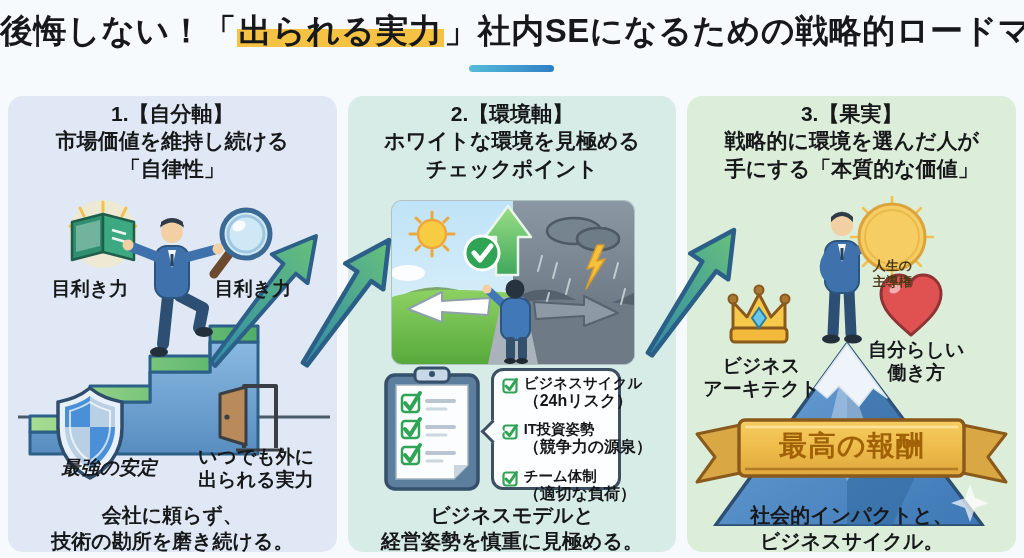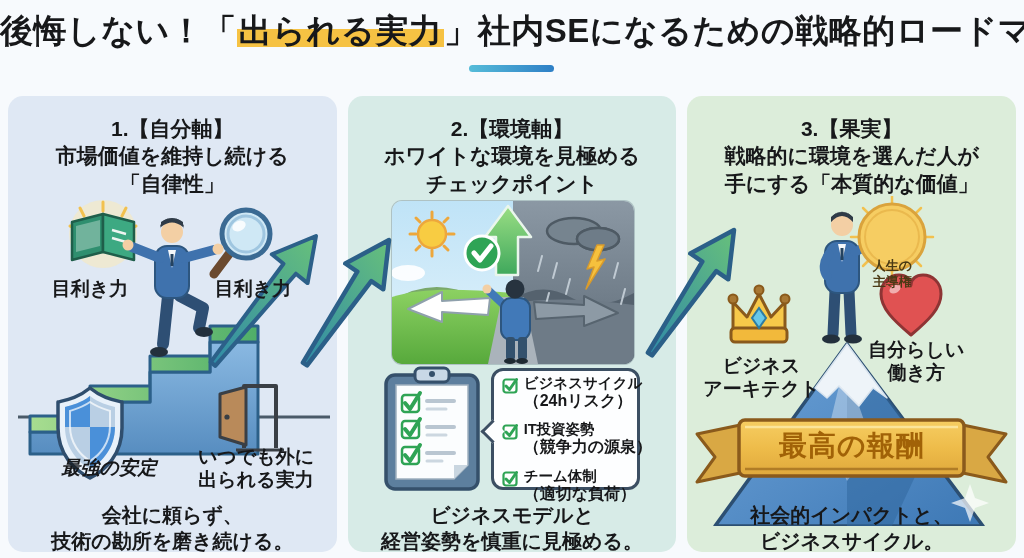--- a/index.html
+++ b/index.html
@@ -28,21 +28,21 @@
     position:absolute;top:96px;left:8px;width:1008px;height:456px;
     display:flex;gap:11px;
   }
   .panel{
     flex:1;position:relative;border-radius:15px;overflow:hidden;height:456px;
   }
   .panel1{background:#dfe8f4;}
   .panel2{background:#d7ebe7;}
   .panel3{background:#dcedda;}
   .panel-heading{
-    position:relative;padding-top:19px;text-align:center;
+    position:relative;padding-top:4px;text-align:center;
     font-size:21px;font-weight:800;line-height:1.3;white-space:pre-line;color:#17181a;
     z-index:3;
   }
   .panel-footer{
     position:absolute;top:406px;left:0;width:100%;text-align:center;
     font-size:20px;font-weight:800;line-height:1.32;white-space:pre-line;color:#17181a;
     z-index:3;
   }
   .icon-label{
     position:absolute;font-size:19px;font-weight:800;line-height:1.22;
@@ -50,21 +50,21 @@
   }
   .illus{position:absolute;left:0;top:100px;z-index:1;}
   
   .scene{
     position:absolute;left:44px;top:105px;width:242px;height:163px;
     border-radius:10px;overflow:hidden;z-index:1;
     box-shadow:0 0 0 1px rgba(50,70,90,.25);
   }
   .clipboard{position:absolute;left:34px;top:269px;z-index:2;}
   .bubble{
-    position:absolute;left:143px;top:272px;width:149px;height:122px;
+    position:absolute;left:143px;top:272px;width:130px;height:122px;
     background:#fdfeff;border:3px solid #3c4f63;border-radius:12px;z-index:2;
     box-sizing:border-box;padding:5px 6px 4px 8px;
     display:flex;flex-direction:column;justify-content:space-between;gap:12px;
   }
   .bubble:before{
     content:"";position:absolute;left:-10px;top:52px;width:14px;height:14px;
     background:#fdfeff;border-left:3px solid #3c4f63;border-bottom:3px solid #3c4f63;
     transform:rotate(45deg);
   }
   .chk-item{display:flex;align-items:flex-start;}

